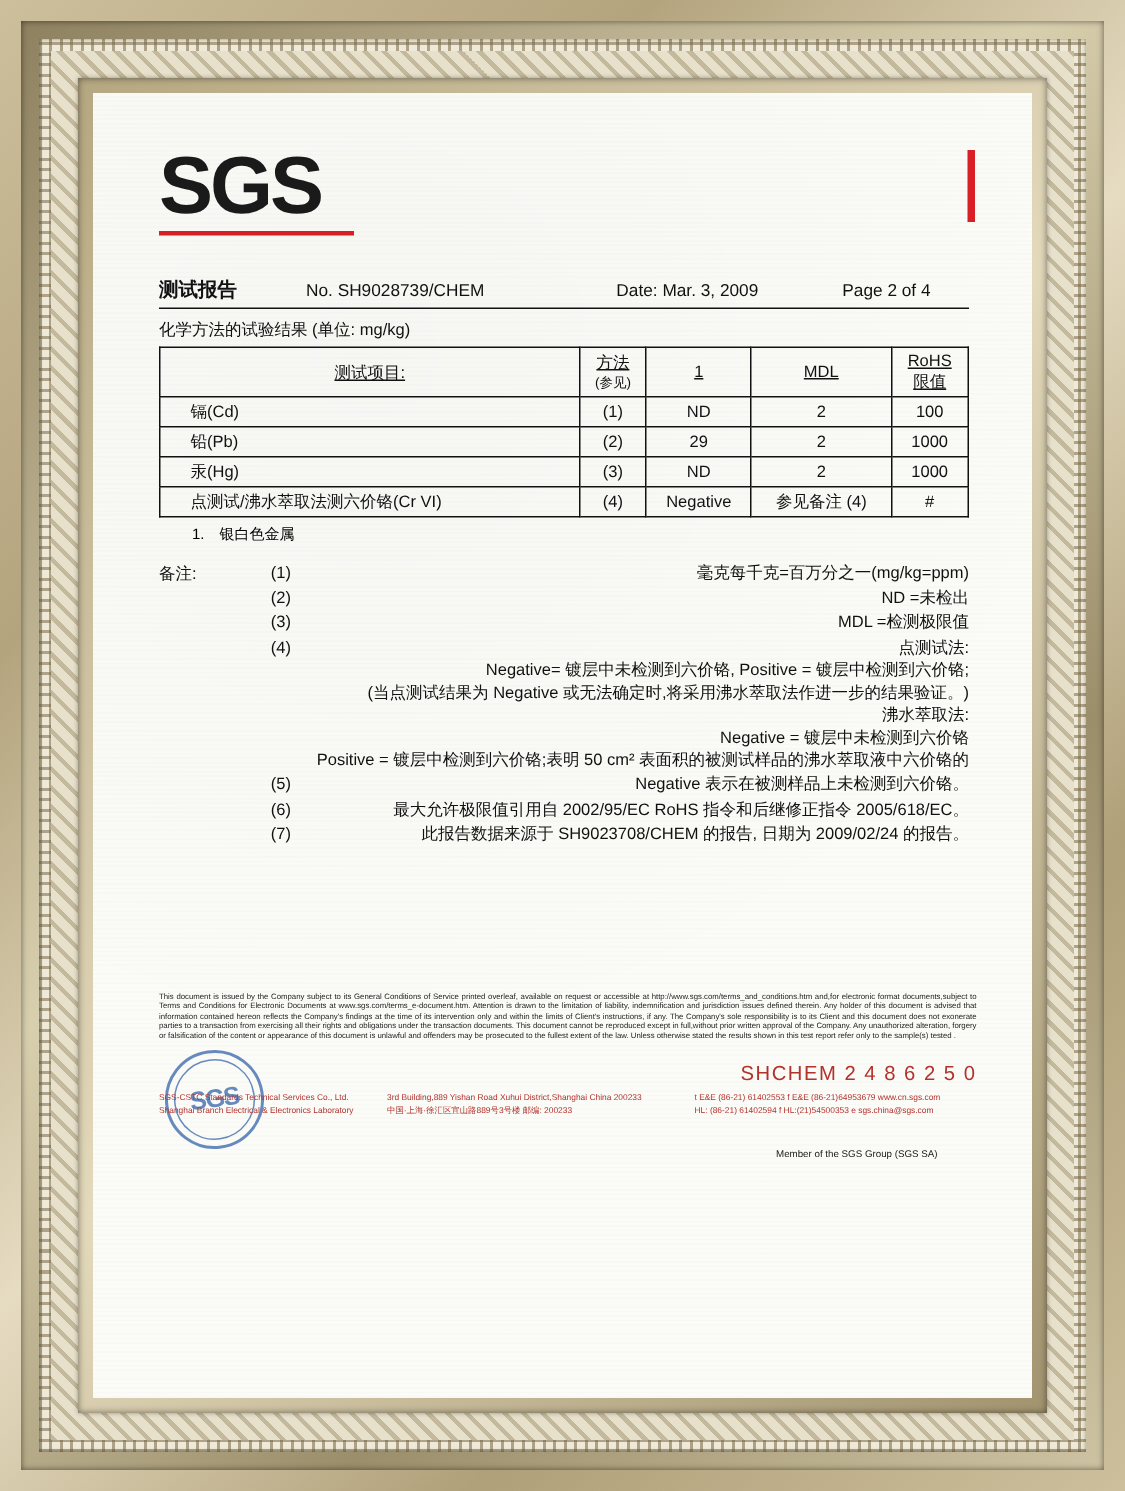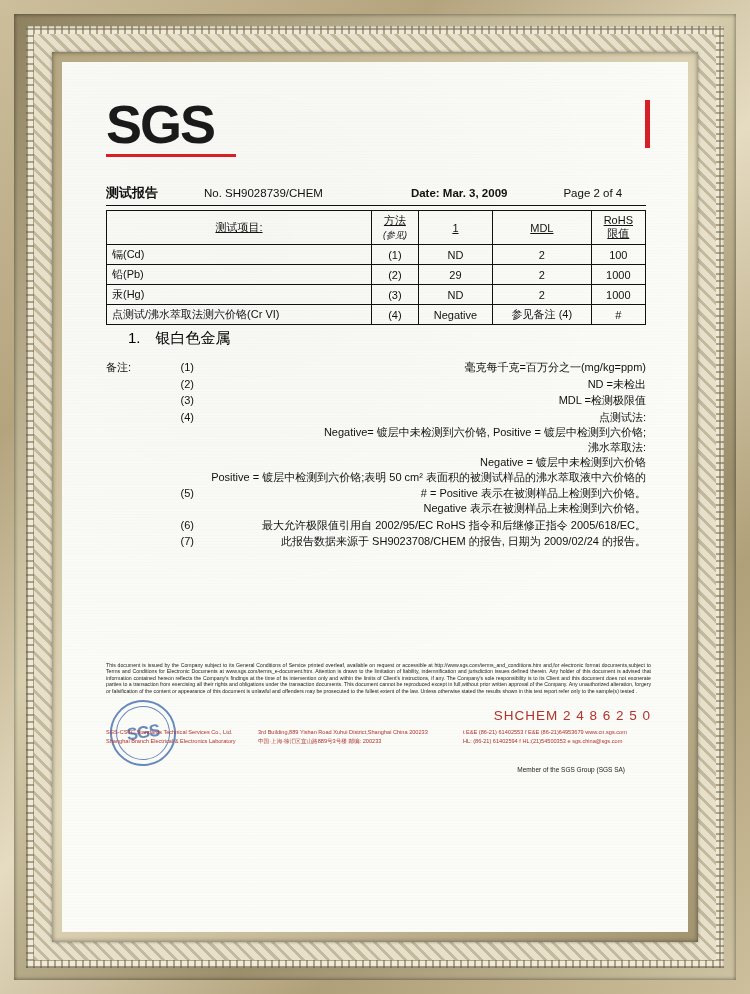--- a/index.html
+++ b/index.html
@@ -74,43 +74,43 @@
     position:absolute;left:0;top:58px;width:130px;height:3px;background:#d81f26;
   }
 
   
   .hdr{
     display:flex;align-items:baseline;
     font-size:11.5px;color:#111;margin-top:18px;
   }
   .hdr-title{font-weight:bold;font-size:13px;margin-right:46px;}
   .hdr-no{margin-right:88px;}
-  .hdr-date{margin-right:56px;font-weight:bold;}
+  .hdr-date{margin-right:56px;}
   .hdr-page{}
 
   .hdr-rule{border-bottom:1px solid #111;margin-top:3px;}
 
   .sub-title{font-size:11px;margin-top:6px;color:#111;}
 
   
   table.results{
     border-collapse:collapse;margin-top:4px;width:100%;
     font-size:11px;color:#111;
   }
   table.results td,table.results th{
     border:1px solid #111;padding:2px 4px;text-align:center;vertical-align:middle;
   }
-  table.results td.item{text-align:left;padding-left:5px;width:255px;}
+  table.results td.item{text-align:left;padding-left:20px;width:255px;}
   .u{text-decoration:underline;}
-  .small{font-size:9px;font-style:italic;}
+  .small{font-size:9px;}
   .colh{font-weight:normal;}
 
   
   .desc-title{font-size:11px;margin-top:12px;text-decoration:underline;}
-  .desc-item{font-size:15px;margin-top:4px;margin-left:22px;}
+  .desc-item{font-size:10px;margin-top:4px;margin-left:22px;}
 
   
   .notes{margin-top:12px;font-size:11px;color:#111;position:relative;text-align:right;}
   .notes-label{position:absolute;left:0;top:0;font-size:11px;}
   .notes-list{margin-left:62px;}
   .note-row{display:flex;margin-bottom:1.5px;line-height:15px;}
   .note-n{width:26px;flex:0 0 26px;}
   .note-t{flex:1;}
 
   
@@ -172,20 +172,21 @@
       </div>
 
       <div class="hdr">
         <span class="hdr-title">测试报告</span>
         <span class="hdr-no">No. SH9028739/CHEM</span>
         <span class="hdr-date">Date: Mar. 3, 2009</span>
         <span class="hdr-page">Page 2 of 4</span>
       </div>
       <div class="hdr-rule"></div>
 
+      <div class="sub-title">化学方法的试验结果 (单位: mg/kg)</div>
 
       <table class="results">
         <tbody>
             <tr>
           <th class="item colh">
             <span class="u">测试项目:</span>
           </th>
           <th class="colh">
             <span class="u">方法</span><br>
             <span class="small">(参见)</span>
@@ -251,30 +252,30 @@
           <div class="note-row">
             <div class="note-n">(3)</div>
             <div class="note-t">MDL =检测极限值</div>
           </div>
 
           <div class="note-row">
             <div class="note-n">(4)</div>
             <div class="note-t">
               <div>点测试法:</div>
               <div>Negative= 镀层中未检测到六价铬, Positive = 镀层中检测到六价铬;</div>
+              <div>(当点测试结果为 Negative 或无法确定时,将采用沸水萃取法作进一步的结果验证。)</div>
               <div>沸水萃取法:</div>
               <div>Negative = 镀层中未检测到六价铬</div>
               <div>Positive = 镀层中检测到六价铬;表明 50 cm² 表面积的被测试样品的沸水萃取液中六价铬的</div>
             </div>
           </div>
 
           <div class="note-row">
             <div class="note-n">(5)</div>
             <div class="note-t">
-              <div># = Positive 表示在被测样品上检测到六价铬。</div>
               <div>Negative 表示在被测样品上未检测到六价铬。</div>
             </div>
           </div>
 
           <div class="note-row">
             <div class="note-n">(6)</div>
             <div class="note-t">最大允许极限值引用自 2002/95/EC RoHS 指令和后继修正指令 2005/618/EC。</div>
           </div>
 
           <div class="note-row">

